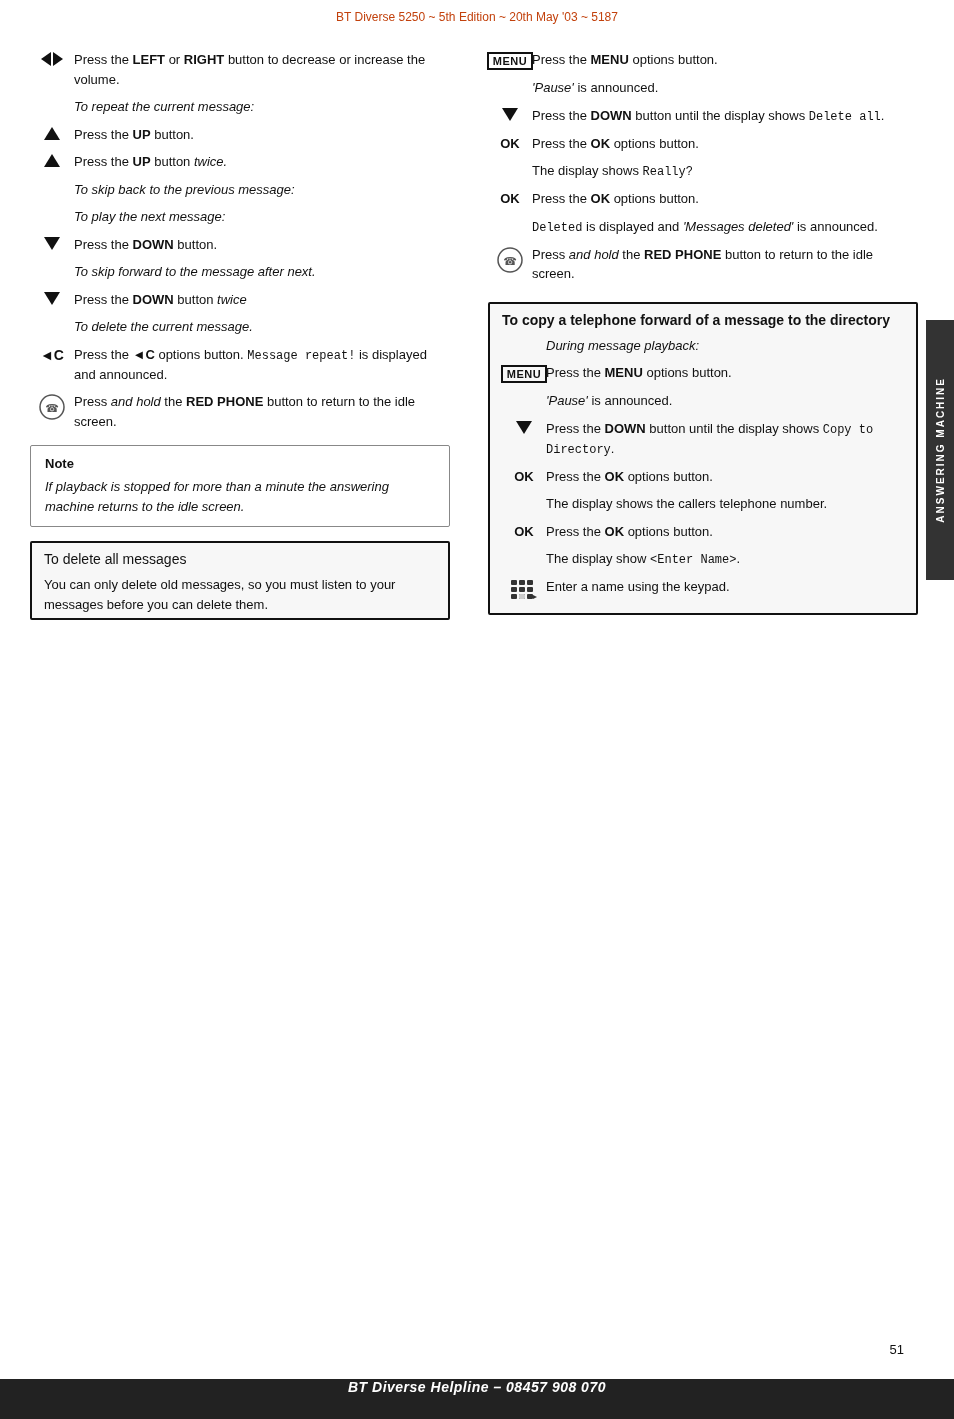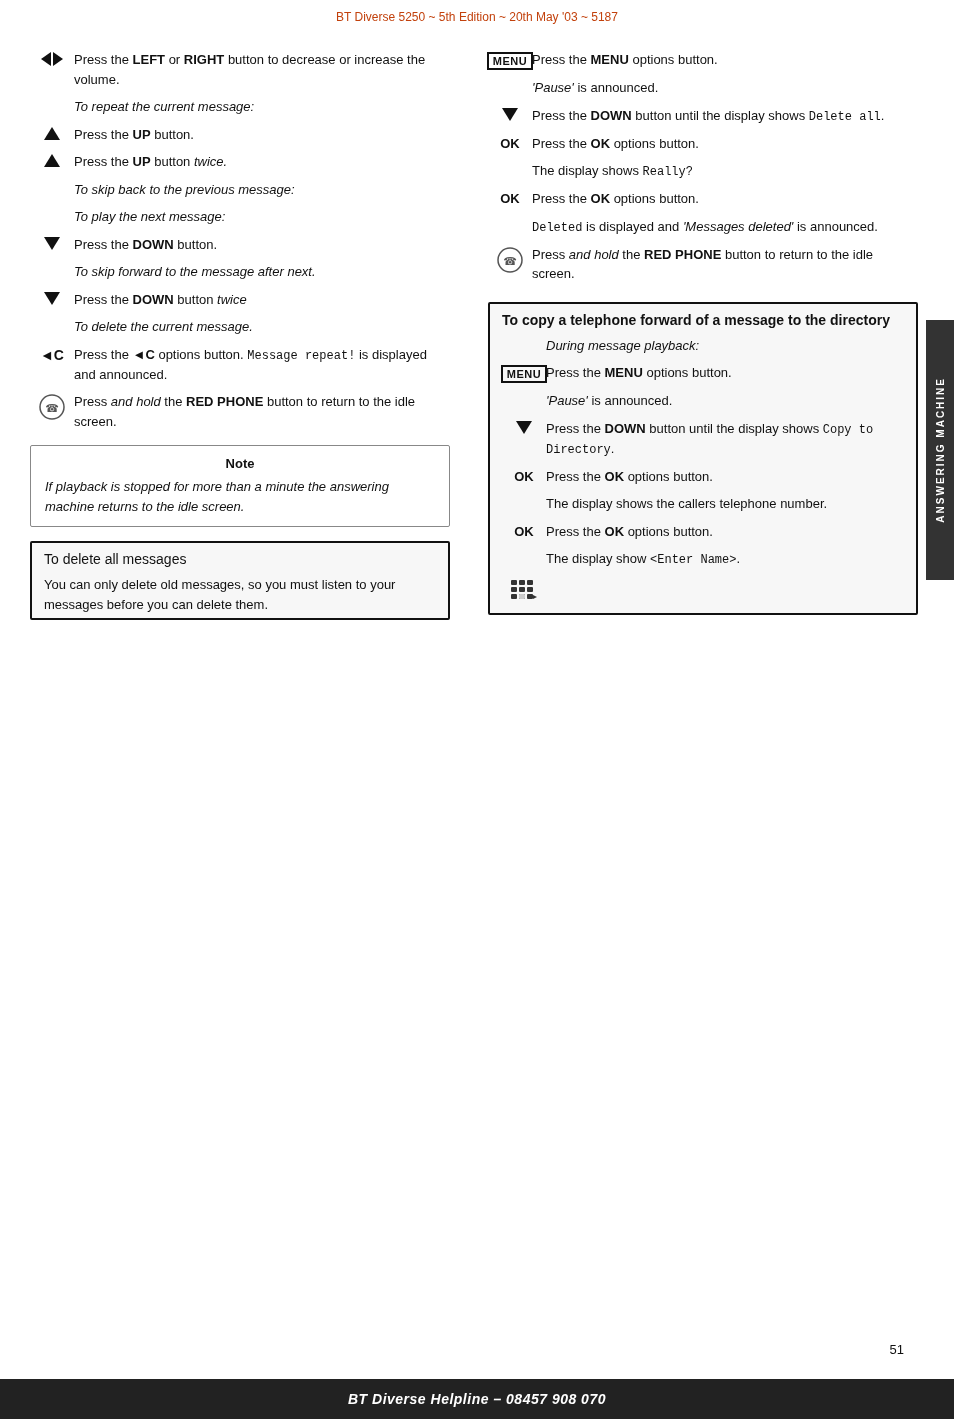--- a/index.html
+++ b/index.html
@@ -130,21 +130,20 @@
 
     
     .note-box {
       border: 1.5px solid #888;
       padding: 10px 14px;
       margin: 14px 0;
       border-radius: 2px;
     }
     .note-box .note-title {
       font-weight: bold;
-      text-align: center;
       margin-bottom: 6px;
       font-size: 13px;
     }
     .note-box .note-body {
       font-style: italic;
       font-size: 13px;
       line-height: 1.5;
     }
 
     .section-box-dark {
@@ -193,21 +192,21 @@
 
     
     .footer-bar {
       position: absolute;
       bottom: 0;
       left: 0;
       right: 0;
       height: 40px;
       background: #222;
       display: flex;
-      align-items: center;
+      align-items: flex-start;
       justify-content: center;
     }
     .footer-bar-text {
       color: #fff;
       font-size: 14px;
       font-style: italic;
       font-weight: bold;
       letter-spacing: 0.5px;
     }
   </style>
@@ -490,20 +489,23 @@
             <rect x="1" y="15" width="6" height="5" fill="#333" rx="1"></rect>
             <rect x="9" y="15" width="6" height="5" fill="#333" rx="1"></rect>
             <rect x="17" y="15" width="6" height="5" fill="#333" rx="1"></rect>
 
             <rect x="9" y="15" width="6" height="5" fill="#ccc" rx="1"></rect>
 
             <polygon points="23,16 27,18 23,20" fill="#333"></polygon>
             <polygon points="5,16 1,18 5,20" fill="#333"></polygon>
           </svg>
         </div>
+        <div class="text-cell">
+          Enter a name using the keypad.
+        </div>
       </div>
 
     </div>
 
   </div>
 </div>
 
 <div class="sidebar-label-area">
   <span class="sidebar-label-text">ANSWERING MACHINE</span>
 </div>

